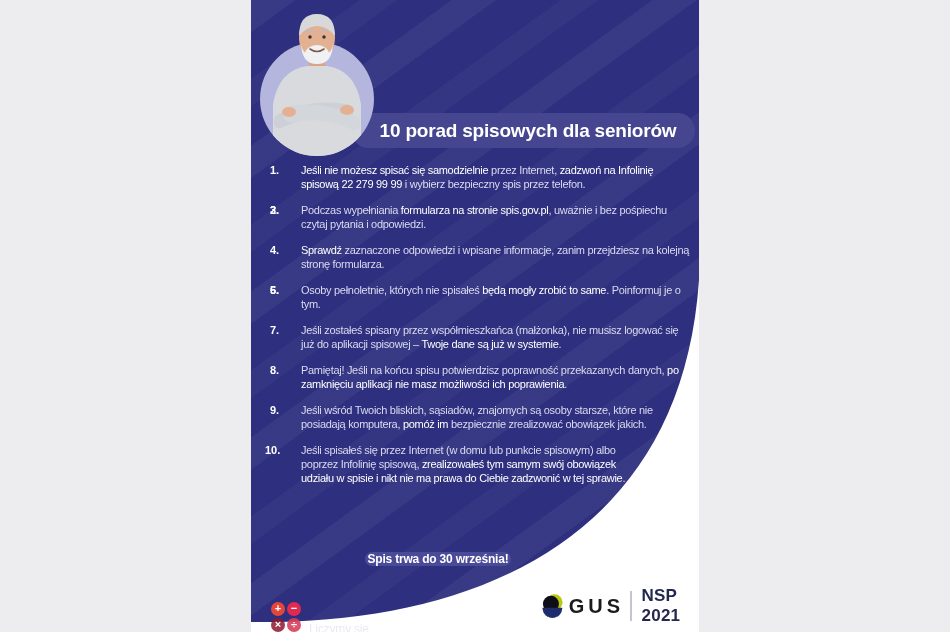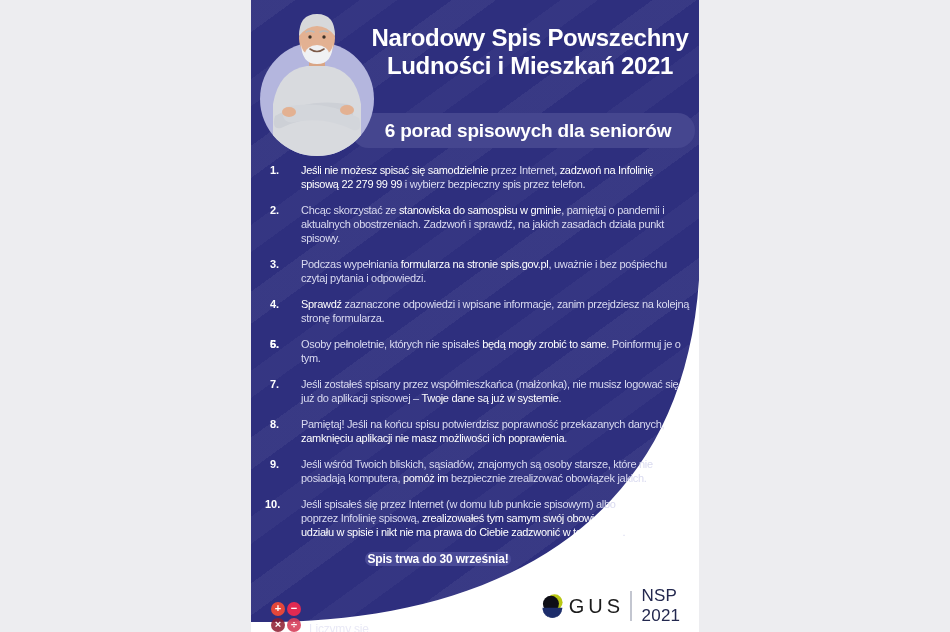--- a/index.html
+++ b/index.html
@@ -62,40 +62,36 @@
   .campaign{position:absolute;left:20px;top:582px;z-index:2;display:flex;align-items:center;}
   .math-grid{display:grid;grid-template-columns:14px 14px;grid-gap:2px;margin-right:8px;}
   .math-circle{
     width:14px;height:14px;border-radius:50%;
     display:flex;align-items:center;justify-content:center;
     color:#ffffff;font-weight:700;font-size:11px;line-height:11px;
   }
   .campaign-text .l1{color:#e9e9f6;font-size:12px;line-height:14px;letter-spacing:-0.2px;margin-top:40px;}
   .campaign-text .l2{color:#e73a4e;font-size:13px;line-height:15px;font-weight:700;letter-spacing:-0.2px;}
   .brand{position:absolute;left:289px;top:586px;z-index:2;display:flex;align-items:center;}
-  .gus-text{color:#1b1b1b;font-weight:400;font-size:20px;letter-spacing:4px;margin-left:4px;}
+  .gus-text{color:#1b1b1b;font-weight:700;font-size:20px;letter-spacing:4px;margin-left:4px;}
   .brand-divider{width:2px;height:30px;background:#c3c6d0;margin:0 10px 0 6px;}
-  .nsp-text{color:#23284f;font-size:17px;letter-spacing:0.2px;font-weight:400;}
+  .nsp-text{color:#23284f;font-size:17px;letter-spacing:0.2px;font-weight:700;}
 </style>
 </head>
 <body>
 
 <div class="poster">
 
   <svg class="swoosh" viewBox="0 0 448 632" aria-hidden="true">
     <path d="M448,280 C430,545 215,625 0,622 L0,632 L448,632 Z" fill="#ffffff"></path>
   </svg>
 
-  <div class="title">
-    <div>Narodowy Spis Powszechny</div>
-    <div>Ludności i Mieszkań 2021</div>
-  </div>
 
   <div class="banner-pill">
-    <span>6 porad spisowych dla seniorów</span>
+    <span>10 porad spisowych dla seniorów</span>
   </div>
 
   <svg class="photo" viewBox="0 0 124 152" aria-hidden="true">
     <defs>
       <clipPath id="personClip">
         <circle cx="62" cy="95" r="57"></circle>
         <rect x="34" y="0" width="56" height="60"></rect>
       </clipPath>
     </defs>
     <circle cx="62" cy="95" r="57" fill="#b4b6de"></circle>
@@ -126,21 +122,20 @@
     </g>
   </svg>
 
   <ol class="tips" id="tips">
       <li>
         <span class="num">1.</span>
         <span class="tip-text"><b>Jeśli nie możesz spisać się samodzielnie</b><span> przez Internet, </span><b>zadzwoń na Infolinię spisową 22 279 99 99</b><span> i wybierz bezpieczny spis przez telefon.</span></span>
       </li>
       <li>
         <span class="num">2.</span>
-        <span class="tip-text"><span>Chcąc skorzystać ze </span><b>stanowiska do samospisu w gminie</b><span>, pamiętaj o pandemii i aktualnych obostrzeniach. Zadzwoń i sprawdź, na jakich zasadach działa punkt spisowy.</span></span>
       </li>
       <li>
         <span class="num">3.</span>
         <span class="tip-text"><span>Podczas wypełniania </span><b>formularza na stronie spis.gov.pl</b><span>, uważnie i bez pośpiechu czytaj pytania i odpowiedzi.</span></span>
       </li>
       <li>
         <span class="num">4.</span>
         <span class="tip-text"><b>Sprawdź</b><span> zaznaczone odpowiedzi i wpisane informacje, zanim przejdziesz na kolejną stronę formularza.</span></span>
       </li>
       <li>

